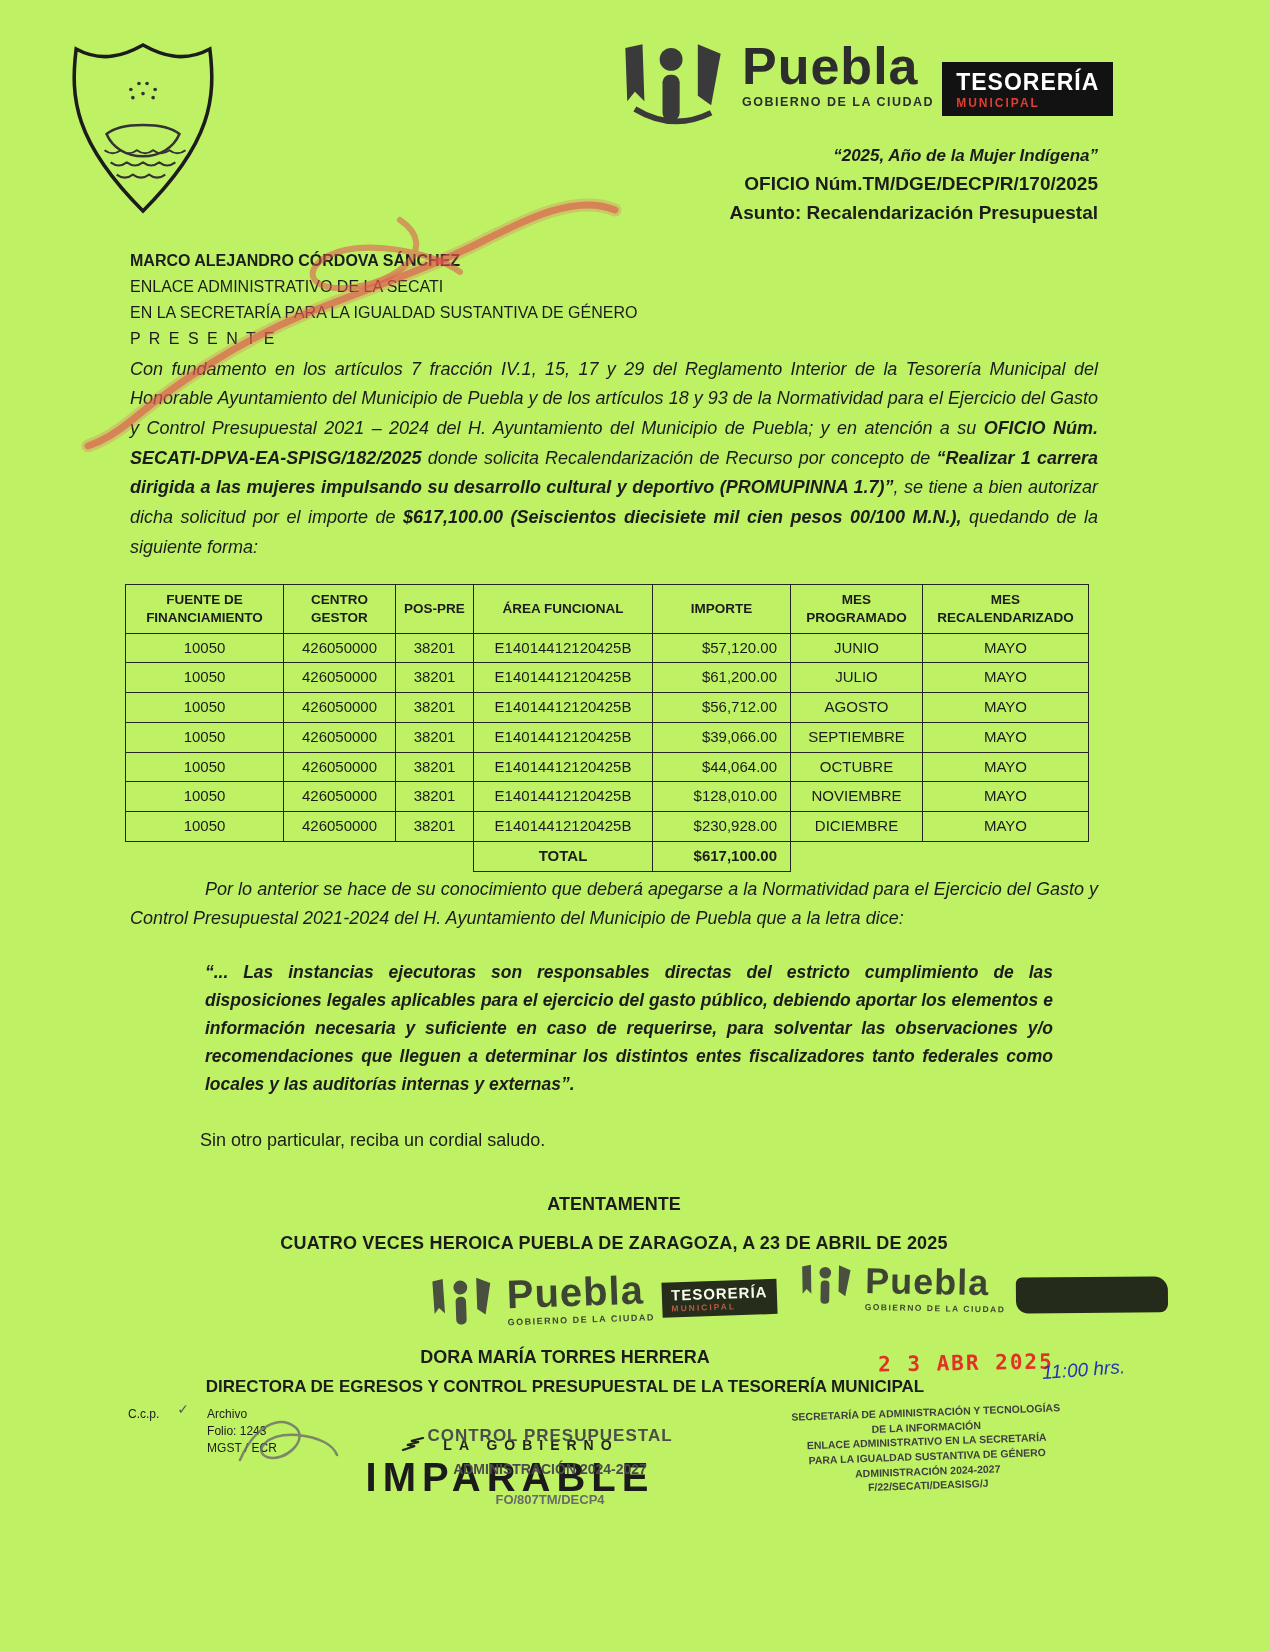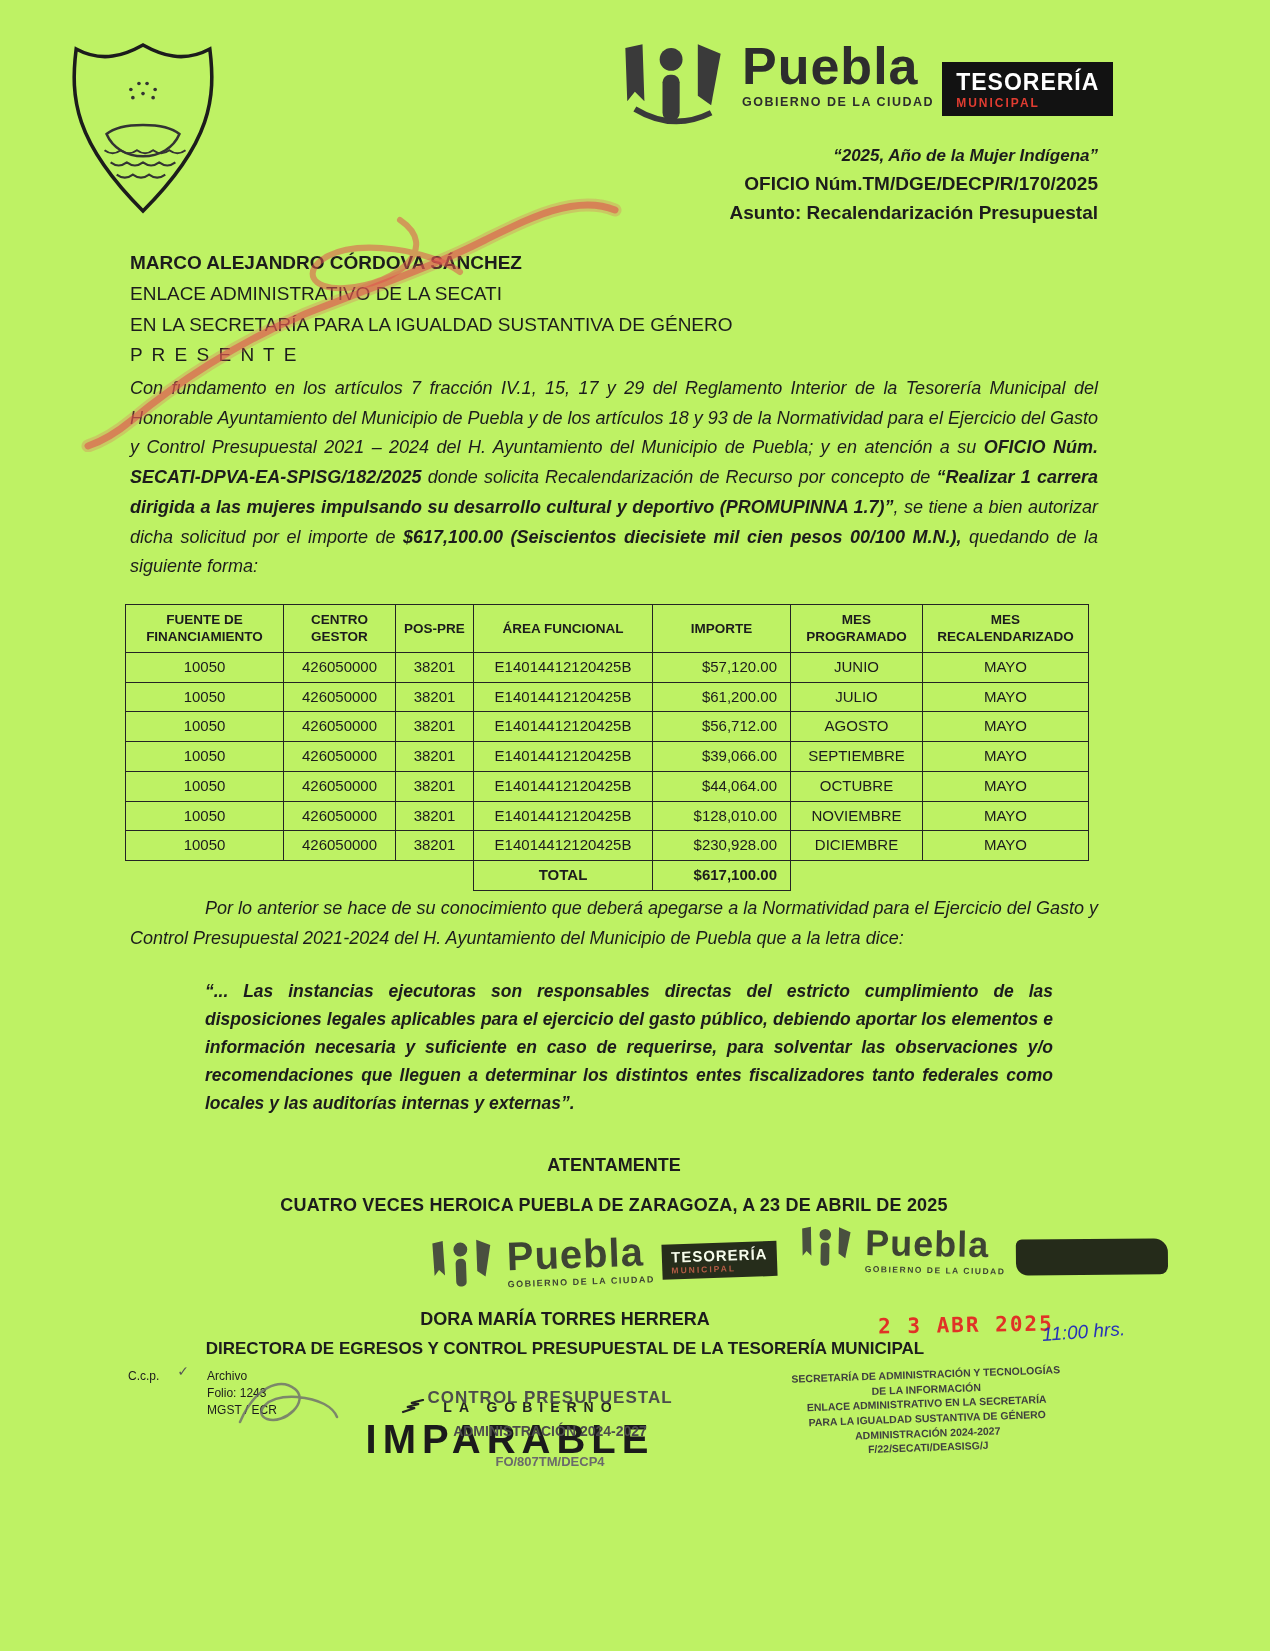--- a/index.html
+++ b/index.html
@@ -29,21 +29,21 @@
   .brand-hdr .badge2 { font-size:12px; }
   .hdr-right { position:absolute; right:172px; top:146px; text-align:right; }
   .slogan { font-style:italic; font-size:17px; font-weight:600; }
   .oficio-line, .asunto-line { font-weight:bold; font-size:19px; margin-top:7px; }
 
   
   .red-scribble { position:absolute; left:70px; top:192px; z-index:5; pointer-events:none; }
 
   
   .content { padding:6px 172px 0 130px; font-size:18px; line-height:1.65; }
-  .addr { line-height:1.62; font-size:19px; }
+  .addr { line-height:1.62; font-size:16px; }
   .addr-name { font-weight:bold; }
   .presente { letter-spacing:2px; }
   .par { text-align:justify; margin-top:3px;font-style:italic; }
   .b { font-weight:bold; }
   .indent { text-indent:75px; }
 
   
   .otable { border-collapse:collapse; margin:22px 0 0 -5px; font-size:15px; table-layout:fixed; width:963px; }
   .otable th { border:1.5px solid #242424; font-size:13.5px; padding:6px 3px; line-height:1.3; font-weight:bold; text-align:center; }
   .otable td { border:1.5px solid #242424; padding:5px 6px; text-align:center; line-height:1.25; }
@@ -255,20 +255,21 @@
           <td class="total-value money">$617,100.00</td>
           <td class="nb" colspan="2"></td>
         </tr>
       </tbody>
     </table>
 
     <p class="par indent">Por lo anterior se hace de su conocimiento que deberá apegarse a la Normatividad para el Ejercicio del Gasto y Control Presupuestal 2021-2024 del H. Ayuntamiento del Municipio de Puebla que a la letra dice:</p>
 
     <p class="quote">“... Las instancias ejecutoras son responsables directas del estricto cumplimiento de las disposiciones legales aplicables para el ejercicio del gasto público, debiendo aportar los elementos e información necesaria y suficiente en caso de requerirse, para solventar las observaciones y/o recomendaciones que lleguen a determinar los distintos entes fiscalizadores tanto federales como locales y las auditorías internas y externas”.</p>
 
+    <p class="closing">Sin otro particular, reciba un cordial saludo.</p>
 
     <div class="center-bold atent">ATENTAMENTE</div>
     <div class="center-bold placedate">CUATRO VECES HEROICA PUEBLA DE ZARAGOZA, A 23 DE ABRIL DE 2025</div>
   </div>
 
   <div class="sig">
 
     <div class="stamp stamp-left">
       <div class="brand brand-md">
         <svg class="bicon" width="74" height="58" viewBox="0 0 64 50">

